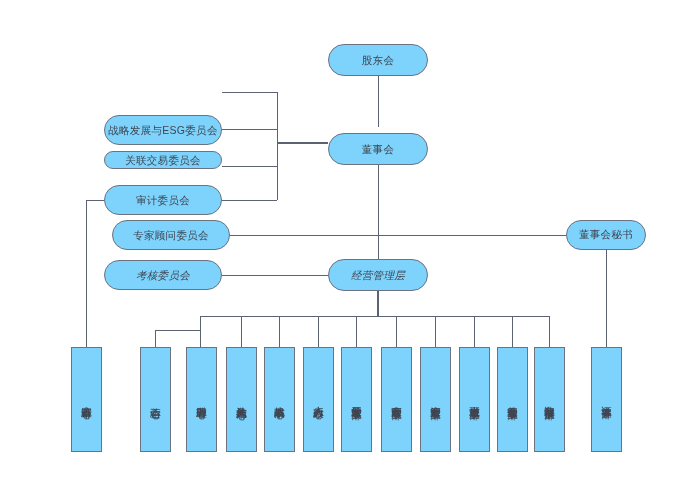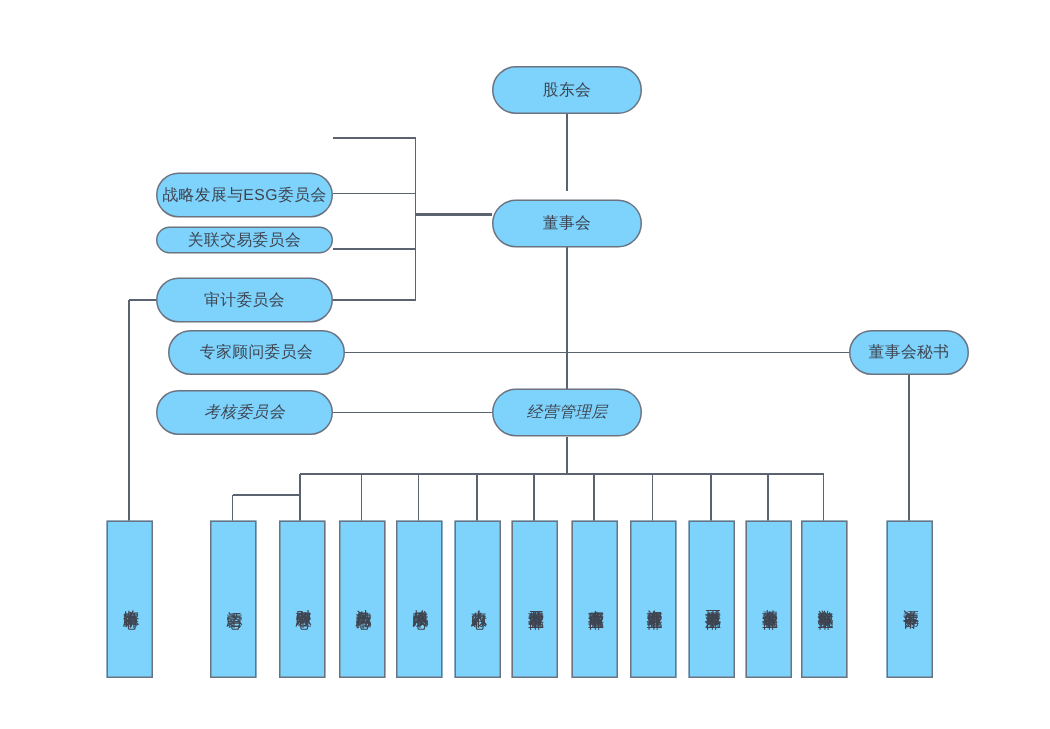--- a/index.html
+++ b/index.html
@@ -76,21 +76,21 @@
   </div>
 
   <div class="node pill" style="left:328px;top:133px;width:100px;height:32px;">
     <span>董事会</span>
   </div>
 
   <div class="node pill" style="left:328px;top:259px;width:100px;height:32px;font-style:italic;">
     <span>经营管理层</span>
   </div>
 
-  <div class="node pill" style="left:566px;top:220px;width:80px;height:30px;">
+  <div class="node pill" style="left:566px;top:220px;width:80px;height:30px;font-family:Liberation Mono, monospace;">
     <span>董事会秘书</span>
   </div>
 
   <div class="node pill" style="left:104px;top:77px;width:118px;height:30px;margin-top:38px;">
     <span>战略发展与ESG委员会</span>
   </div>
 
 
   <div class="node pill" style="left:104px;top:151px;width:118px;height:18px;text-align:right;">
     <span>关联交易委员会</span>

